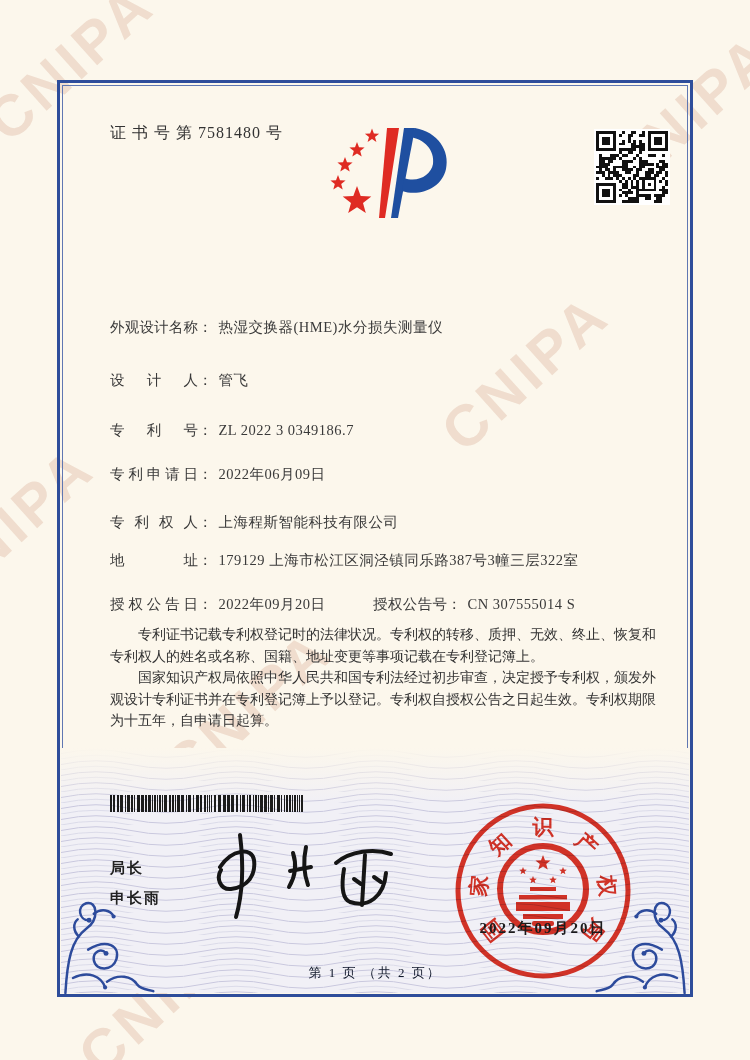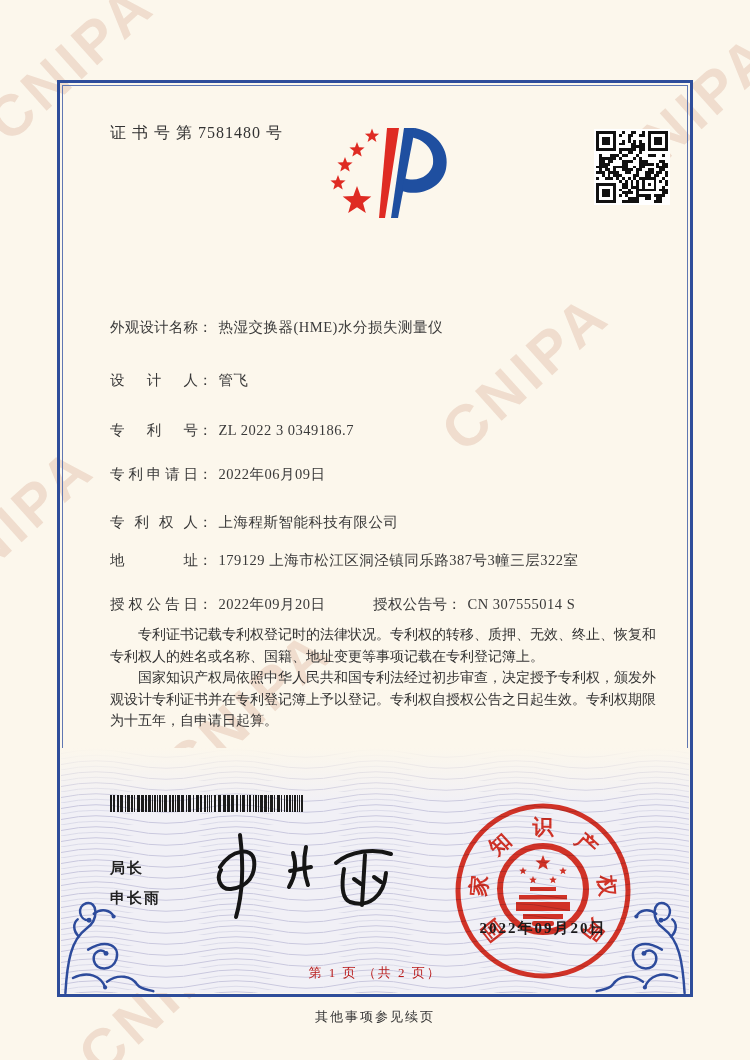--- a/index.html
+++ b/index.html
@@ -68,21 +68,21 @@
   .seal-char {
     position:absolute; left:50%; top:50%; font-size:21px; font-weight:bold;
     color:#dd3528; font-family:"Liberation Serif",serif;
   }
   .seal-date {
     position:absolute; left:0; right:0; top:118px; text-align:center;
     font-size:15px; letter-spacing:2px; color:#1d1d1d; font-weight:600;
   }
   
   .pageno { position:absolute; bottom:12px; width:100%; text-align:center; font-size:13px;
-            letter-spacing:2px; color:#b91c1c; }
+            letter-spacing:2px; color:#0f172a; }
   .cont-note { position:absolute; top:1008px; width:100%; text-align:center; z-index:2;
                font-size:13px; letter-spacing:2px; color:#333; }
 </style>
 </head>
 <body>
 
 <div class="page">
 
   <span class="wm" style="left:70px;top:62px">CNIPA</span>
   <span class="wm" style="left:690px;top:112px">CNIPA</span>
@@ -527,14 +527,13 @@
           <span class="seal-char" style="transform: translate(-50%, -50%) rotate(42.6667deg) translateY(-64px);">产</span>
           <span class="seal-char" style="transform: translate(-50%, -50%) rotate(85.3333deg) translateY(-64px);">权</span>
           <span class="seal-char" style="transform: translate(-50%, -50%) rotate(128deg) translateY(-64px);">局</span>
         </div>
       <div class="seal-date">2022年09月20日</div>
     </div>
 
     <div class="pageno">第 1 页 （共 2 页）</div>
   </div>
 
-  <div class="cont-note">其他事项参见续页</div>
 </div>
 
 </body></html>

